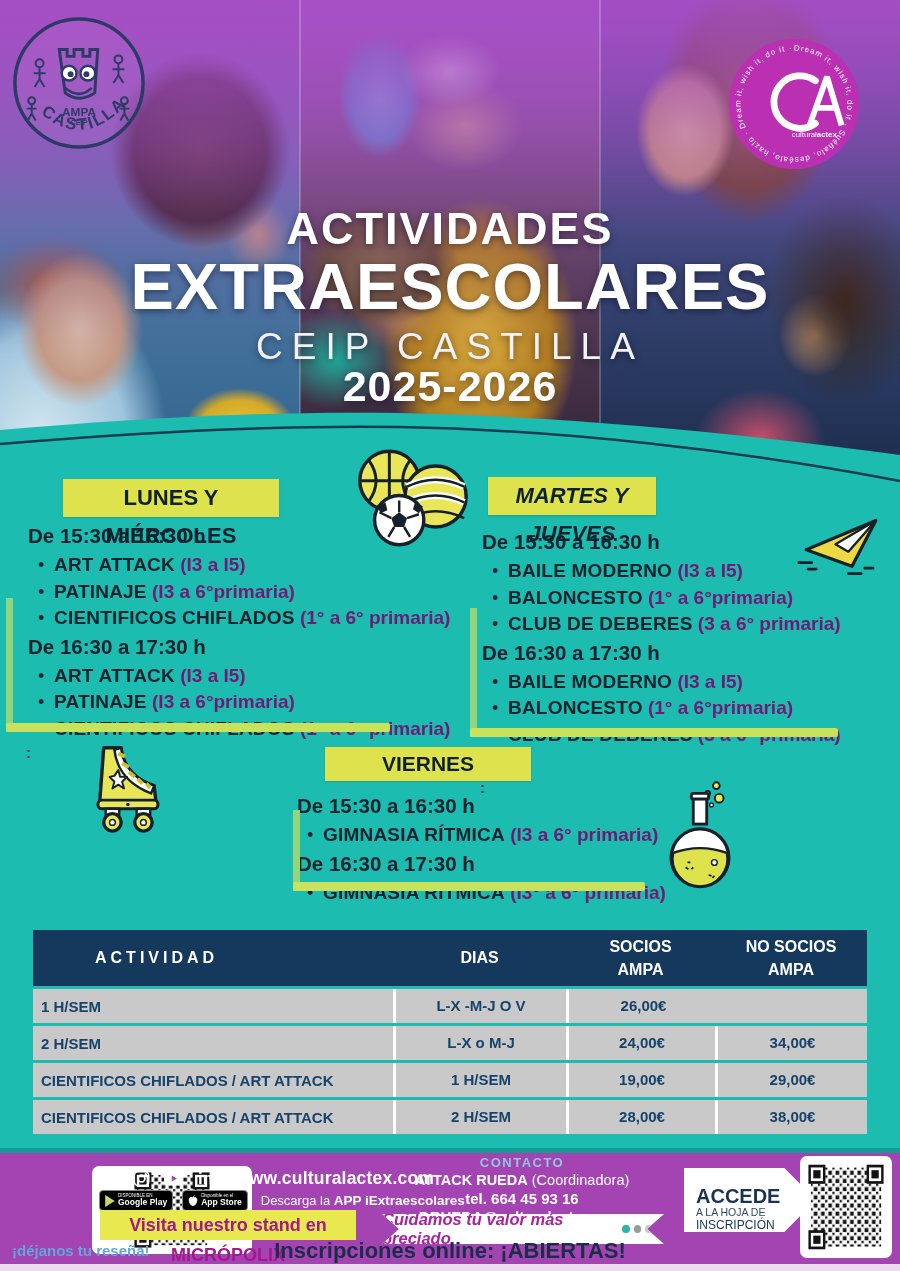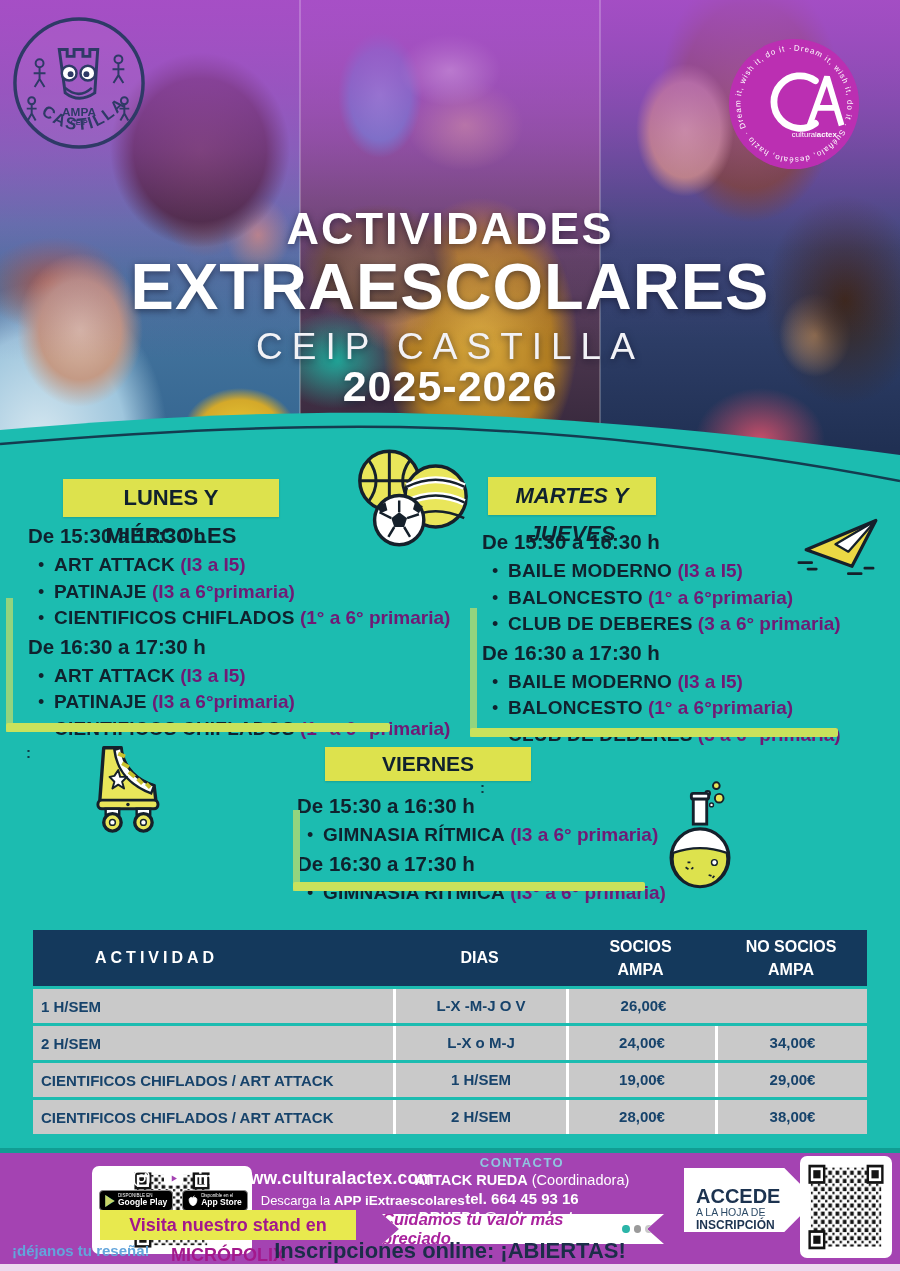--- a/index.html
+++ b/index.html
@@ -117,21 +117,21 @@
   #contact-email{font-size:15px;font-weight:800;margin-top:1px;}
   #ribbon{top:1214px;left:382px;width:282px;height:30px;background:#fff;display:flex;align-items:center;justify-content:center;gap:4px;
           clip-path:polygon(0 0,100% 0,94% 50%,100% 100%,0 100%,6% 50%);}
   #ribbon .rtext{color:#a9239e;font-style:italic;font-weight:800;font-size:16.5px;}
   .dot{width:8px;height:8px;border-radius:50%;display:inline-block;}
   #accede{top:1168px;left:684px;width:132px;height:64px;background:#fff;
           clip-path:polygon(0 0,76% 0,100% 50%,76% 100%,0 100%);
           display:flex;flex-direction:column;justify-content:flex-end;padding-left:12px;box-sizing:border-box;}
   #accede .l1{color:#1c3350;font-weight:800;font-size:20px;line-height:20px;}
   #accede .l2{color:#2c4a66;font-size:10.5px;line-height:13px;}
-  #accede .l3{color:#1c3350;font-weight:700;font-size:12px;line-height:13px;}
+  #accede .l3{color:#1c3350;font-weight:400;font-size:12px;line-height:13px;}
   #inscripciones{top:1238px;left:0;width:900px;text-align:center;color:#1c2d49;font-weight:800;font-size:22px;}
 </style>
 </head>
 <body>
 
 <svg width="0" height="0" style="position:absolute">
   <defs>
     <pattern id="qrdots" width="3" height="3" patternUnits="userSpaceOnUse">
       <rect width="3" height="3" fill="#fff"></rect>
       <rect x="0.2" y="0.2" width="1.5" height="1.5" fill="#141414"></rect>

